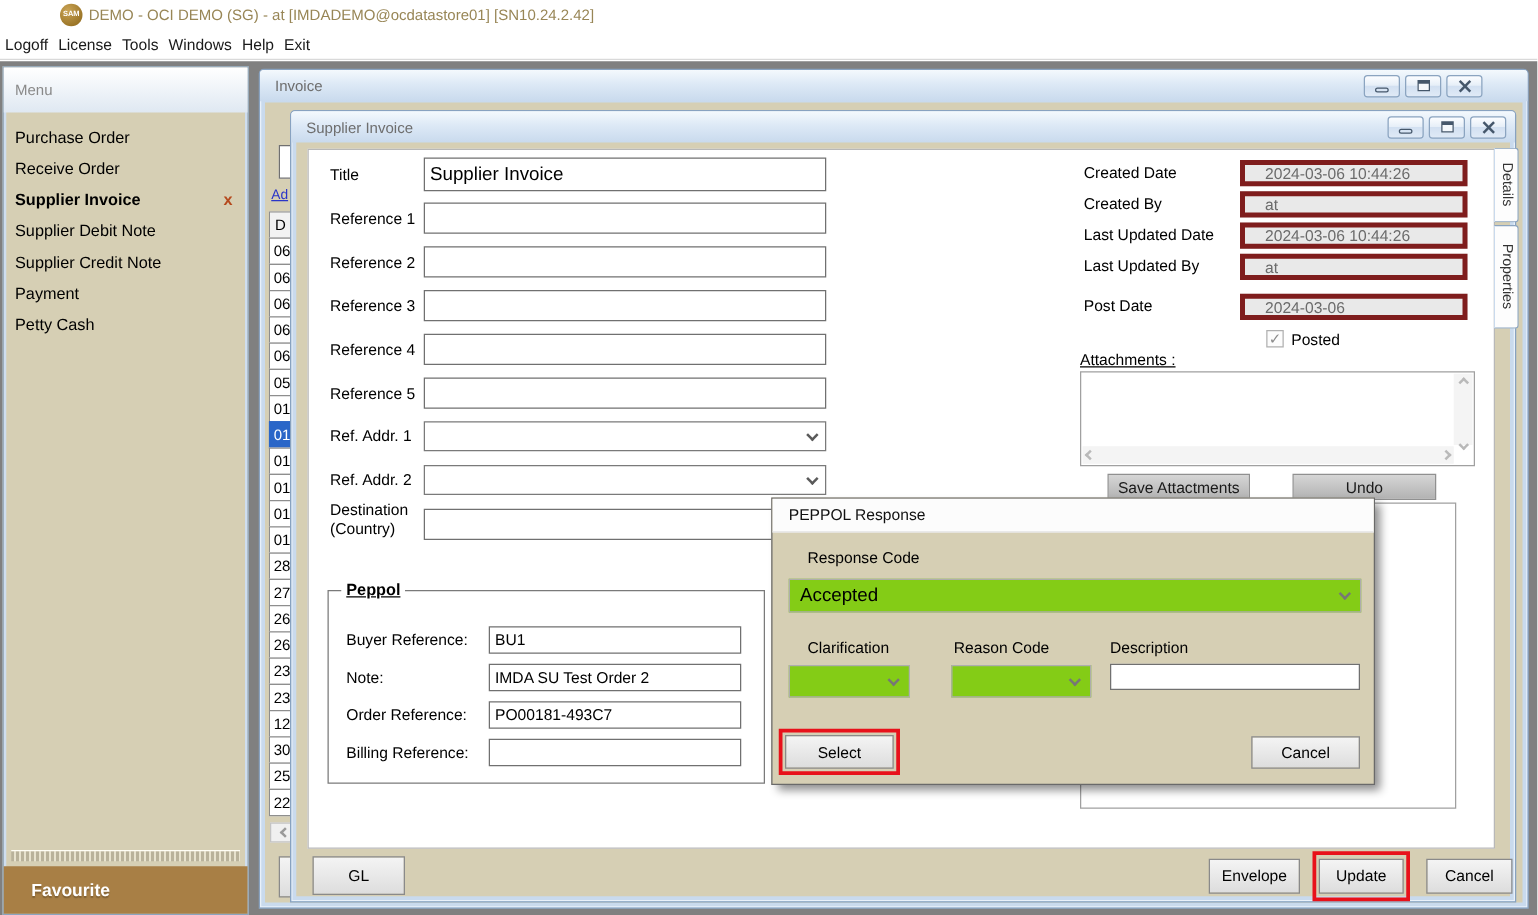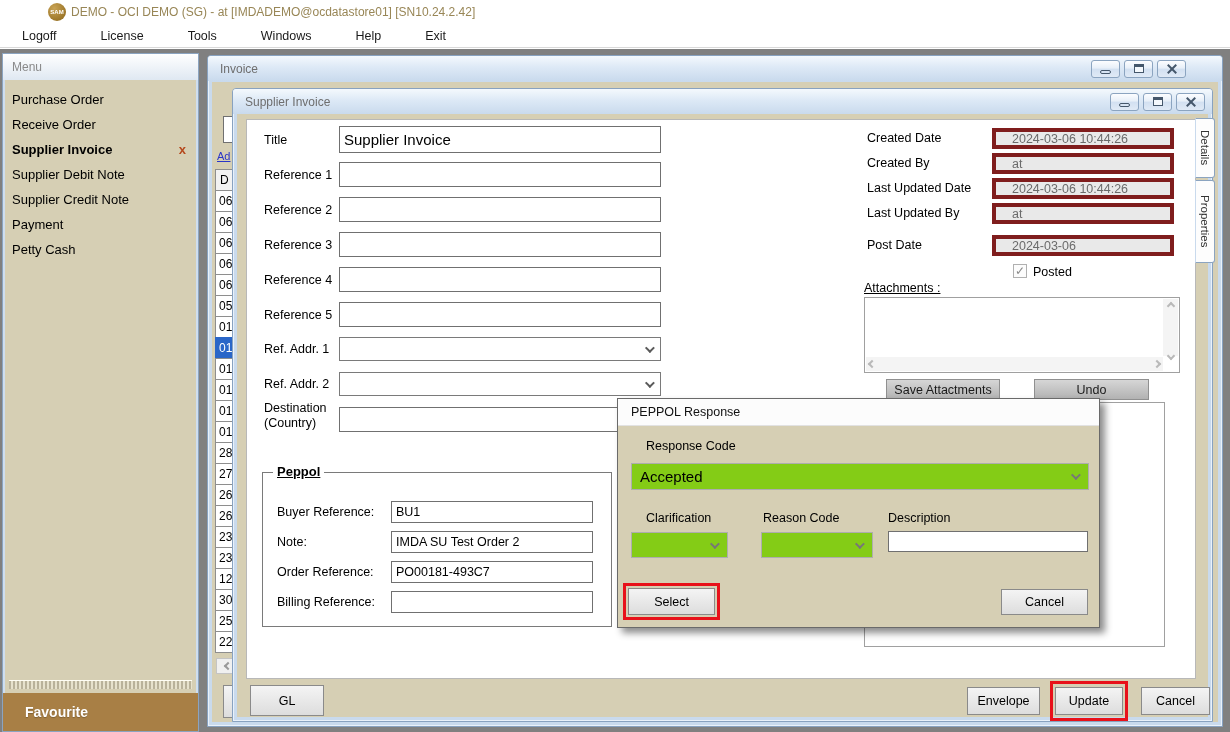--- a/index.html
+++ b/index.html
@@ -4,40 +4,40 @@
 <style>
   * { margin:0; padding:0; box-sizing:border-box; }
   html,body { width:1230px; height:732px; overflow:hidden; }
   body { font-family:"Liberation Sans", sans-serif; position:relative; background:#fff; }
 
   
   .app-titlebar { position:absolute; left:0; top:0; width:1230px; height:24px; background:#fff; display:flex; align-items:center; padding-left:16px;margin-left:32px; }
   .app-icon { width:18px; height:18px; border-radius:50%; background:radial-gradient(circle at 35% 30%, #c9a355, #9a7426 75%); color:#fff; font-size:6px; font-weight:bold; display:flex; align-items:center; justify-content:center; margin-right:5px; }
   .app-title { font-size:12px; color:#988656; }
   .menubar { position:absolute; left:0; top:24px; width:1230px; height:24px; background:#fff; border-bottom:1px solid #d9d9d9; display:flex; align-items:center; }
-  .menubar .mi { font-size:12.5px; color:#1a1a1a; padding:3px 22px; cursor:default; }
+  .menubar .mi { font-size:12.5px; color:#1a1a1a; padding:3px 4px; cursor:default; }
 
   .workspace { position:absolute; left:0; top:49px; width:1230px; height:683px; background:#808080; }
 
   
   .win { position:absolute; background:#c9daed; border:1px solid #88a2c0; border-radius:4px 4px 0 0; box-shadow:inset 0 0 0 1px #e9f1fa; }
   .win-titlebar { height:25px; display:flex; align-items:center; background:linear-gradient(180deg,#f4f9fd 0%,#dde9f6 45%,#c9daed 100%); border-radius:3px 3px 0 0; }
   .win-title { font-size:12px; color:#6e6e6e; padding-left:12px; }
   .win-btns { display:flex; gap:4px; margin-left:auto; align-items:center; }
   .winbtn { width:29px; height:18px; border:1px solid #8ba4c0; border-radius:3px; background:linear-gradient(#fcfdff,#e7eff8 45%,#d2e0f1 50%,#e0eaf6); display:flex; align-items:center; justify-content:center; position:relative; }
   .glyph-min { width:11px; height:4px; border:1px solid #45576b; border-radius:2px; margin-top:6px; }
   .glyph-res { width:10px; height:9px; border:1px solid #45576b; border-top:3px solid #45576b; background:#f4f8fc; }
   .glyph-x { width:12px; height:12px; position:relative; }
   .glyph-x::before,.glyph-x::after { content:""; position:absolute; left:0; top:5px; width:12px; height:2px; background:#45576b; }
   .glyph-x::before { transform:rotate(45deg); }
   .glyph-x::after { transform:rotate(-45deg); }
 
   
   .sidebar { position:absolute; left:2px; top:53px; width:197px; height:679px; border:1px solid #8ba4c0; box-shadow:inset 0 0 0 2px #cfdeef; background:#d6cfb4; }
-  .sidebar-header { height:26px; background:linear-gradient(#ffffff,#dfe8f2); font-size:12px; color:#8a8a8a; display:flex; align-items:center; padding-left:9px; }
+  .sidebar-header { height:36px; background:linear-gradient(#ffffff,#dfe8f2); font-size:12px; color:#8a8a8a; display:flex; align-items:center; padding-left:9px; }
   .side-list { padding-top:7px; }
   .side-item { height:25px; display:flex; align-items:center; padding:0 12px 0 9px; font-size:13px; color:#000; }
   .side-item.active .side-label { font-weight:bold; }
   .side-item .close-x { display:none; margin-left:auto; color:#b5491d; font-weight:bold; font-size:13px; }
   .side-item.active .close-x { display:block; }
   .grip { position:absolute; left:6px; right:6px; bottom:42px; height:9px; border-top:1px solid #fffef5;
           background:repeating-linear-gradient(90deg,#b9b29a 0 2px,#e7e2cd 2px 4px); }
   .favourite { position:absolute; left:0; right:0; bottom:0; height:38px; background:#a87f45; display:flex; align-items:center; }
   .favourite .fav-label { color:#fff; font-weight:bold; font-size:14px; padding-left:22px; text-shadow:0 1px 1px rgba(0,0,0,.25); }
 

